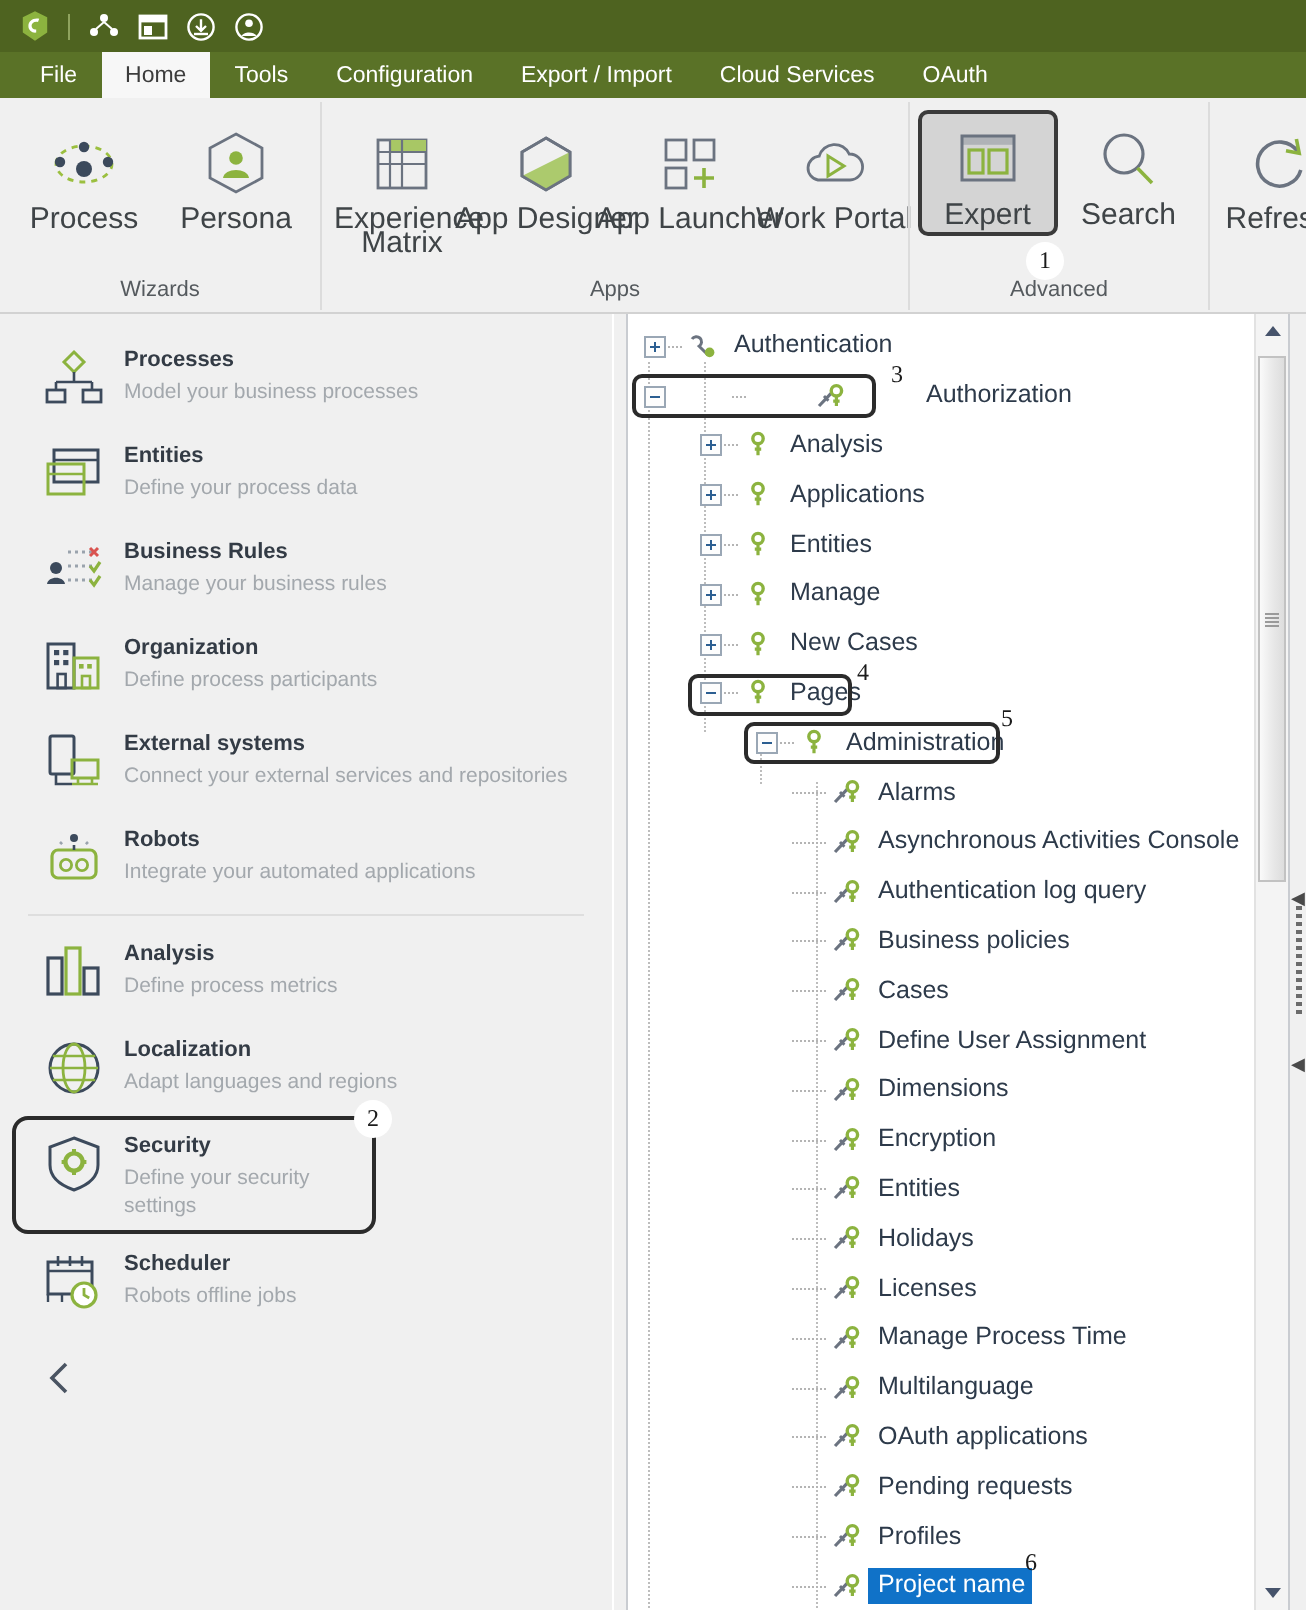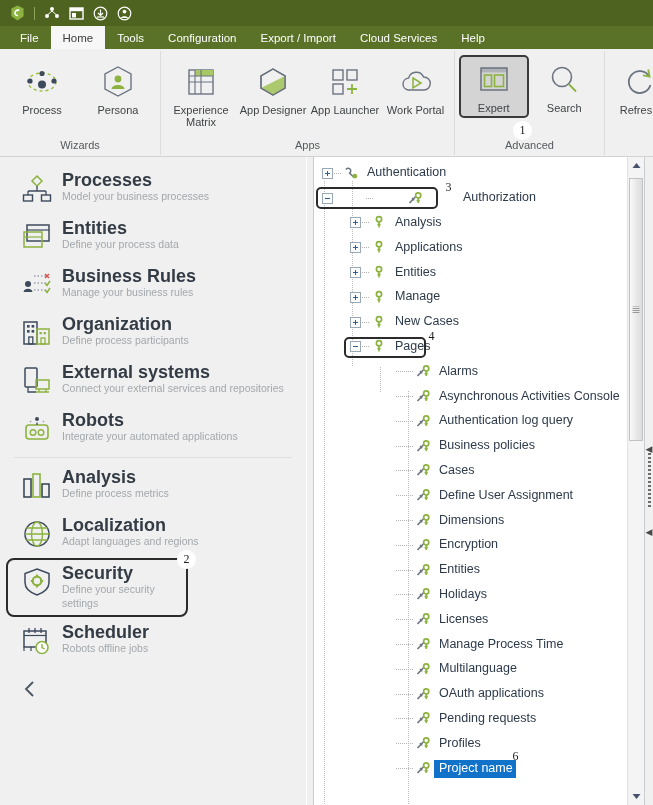--- a/index.html
+++ b/index.html
@@ -91,21 +91,21 @@
     cursor: default;
     border: 2px solid transparent;
     border-radius: 3px;
     position: relative;
   }
   .rb-btn .rb-ico {
     height: 38px;
     display: flex; align-items: center; justify-content: center;
   }
   .rb-btn .rb-txt {
-    font-size: 11px;
+    font-size: 15px;
     color: #3f4447;
     text-align: center;
     line-height: 12px;
     margin-top: 3px;
     white-space: nowrap;
   }
   .rb-btn .rb-txt.wrap { white-space: normal; width: 68px; }
   .rb-btn.highlight {
     background: #d4d4d4;
     border: 2px solid #3a3a3a;
@@ -142,21 +142,21 @@
     border-radius: 8px;
   }
   .nav-ico {
     width: 34px; height: 34px;
     flex: 0 0 34px;
     display: flex; align-items: center; justify-content: center;
     margin-right: 8px;
   }
   .nav-txt { padding-top: 1px; }
   .nav-title {
-    font-size: 18px; font-weight: bold;
+    font-size: 11px; font-weight: bold;
     color: #333b45;
     line-height: 15px;
   }
   .nav-sub {
     font-size: 10.5px;
     color: #a3a8ad;
     line-height: 14px;
     margin-top: 1px;
   }
   .nav-divider {
@@ -351,21 +351,21 @@
     </div>
   </div>
 
   <div class="menubar">
     <div class="menu-tab">File</div>
     <div class="menu-tab active">Home</div>
     <div class="menu-tab">Tools</div>
     <div class="menu-tab">Configuration</div>
     <div class="menu-tab">Export / Import</div>
     <div class="menu-tab">Cloud Services</div>
-    <div class="menu-tab">Help</div>
+    <div class="menu-tab">OAuth</div>
   </div>
 
   <div class="ribbon">
 
     <div class="ribbon-group" style="width:160px;">
       <div class="rg-items">
         <div class="rb-btn" style="width:78px;">
           <span class="rb-ico">
             <svg width="38" height="30" viewBox="0 0 38 30">
               <path d="M5 15 a14 9 0 0 1 28 0 a14 9 0 0 1 -28 0" fill="none" stroke="#9bbf3f" stroke-width="1.4" stroke-dasharray="3,3"></path>
@@ -755,20 +755,33 @@
             <svg width="16" height="15" viewBox="0 0 16 15">
                 <circle cx="8" cy="4.3" r="2.6" fill="none" stroke="#8cb33f" stroke-width="1.7"></circle>
                 <path d="M8 6.9 L8 12.6 M6.4 9.6 L9.6 9.6" stroke="#8cb33f" stroke-width="1.6"></path>
               </svg>
           </span>
           <span class="tlabel">Pages</span>
           <span class="hl-box" style="left:26px; top:2px; width:82px; height:21px;"></span>
           <span class="badge plain" style="left:104px; top:-8px;">4</span>
         </div>
 
+        <div class="trow" style="padding-left:60px;">
+          <span class="exp"></span>
+          <span class="exp-dots"></span>
+          <span class="ticon">
+            <svg width="16" height="15" viewBox="0 0 16 15">
+                <circle cx="8" cy="4.3" r="2.6" fill="none" stroke="#8cb33f" stroke-width="1.7"></circle>
+                <path d="M8 6.9 L8 12.6 M6.4 9.6 L9.6 9.6" stroke="#8cb33f" stroke-width="1.6"></path>
+              </svg>
+          </span>
+          <span class="tlabel">Administration</span>
+          <span class="hl-box" style="left:54px; top:2px; width:128px; height:21px;"></span>
+          <span class="badge plain" style="left:176px; top:-9px;">5</span>
+        </div>
 
         <div class="trow" style="padding-left:78px;">
           <span class="dashline"></span>
           <span class="ticon">
             <svg width="16" height="15" viewBox="0 0 16 15">
                 <path d="M2.5 12 L9 5.2" stroke="#6b7380" stroke-width="1.6" fill="none"></path>
                 <path d="M5 7 L7.2 9.4" stroke="#6b7380" stroke-width="1.4"></path>
                 <circle cx="11.2" cy="4.4" r="2.6" fill="none" stroke="#8cb33f" stroke-width="1.7"></circle>
                 <path d="M11.2 7 L11.2 12 M9.6 9.6 L12.8 9.6" stroke="#8cb33f" stroke-width="1.6"></path>
               </svg>

